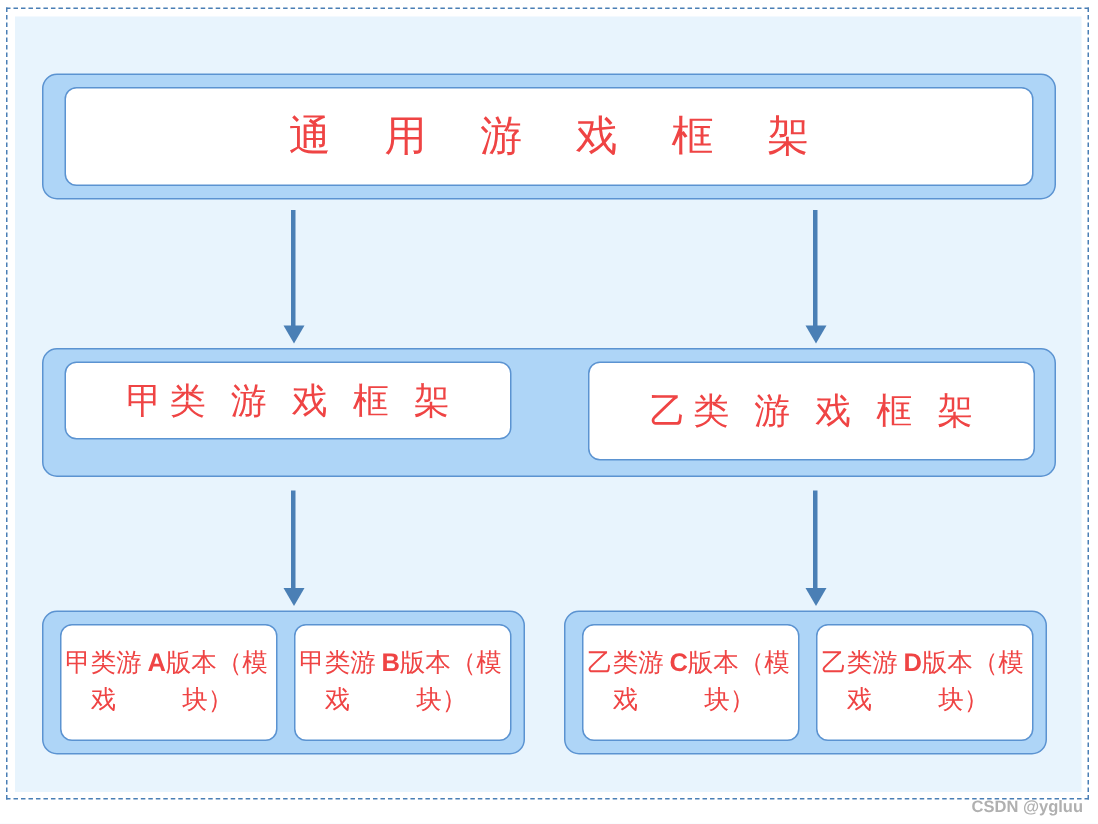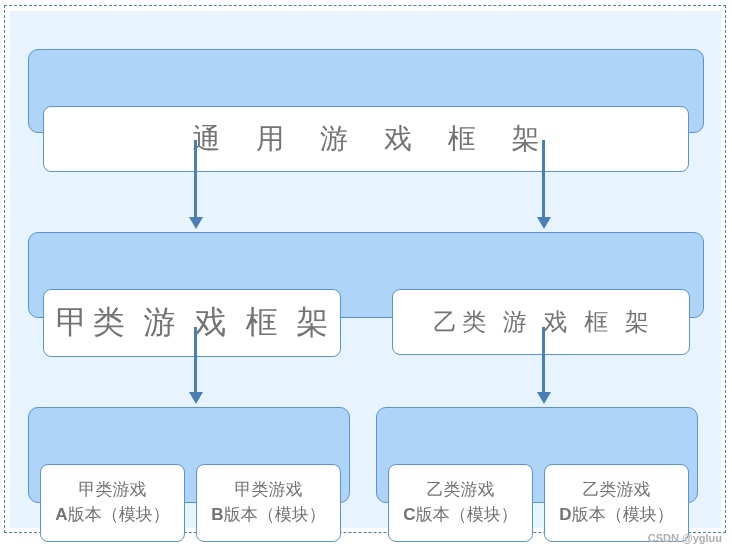--- a/index.html
+++ b/index.html
@@ -57,52 +57,51 @@
   .node {
     position: absolute;
     background: #ffffff;
     border: 1px solid #5b93d1;
     border-radius: 8px;
     box-sizing: border-box;
     display: flex;
     align-items: center;
     justify-content: center;
     text-align: center;
-    color: #737373;
-    margin-top: 48px;
+    color: #ef4444;
   }
 
   
   #top-group { left: 28px; top: 49px; width: 676px; height: 84px; }
   #top-node {
     left: 43px; top: 58px; width: 646px; height: 66px;
     font-size: 28px;
     letter-spacing: 14px;
     text-indent: 14px;
   }
 
   
   #mid-group { left: 28px; top: 232px; width: 676px; height: 86px; }
   #mid-node-left {
-    left: 43px; top: 241px; width: 298px; height: 68px;
-    font-size: 32px; letter-spacing: 5px; text-indent: 5px;
+    left: 43px; top: 241px; width: 298px; height: 52px;
+    font-size: 24px; letter-spacing: 5px; text-indent: 5px;
   }
   #mid-node-right {
     left: 392px; top: 241px; width: 298px; height: 66px;
     font-size: 24px; letter-spacing: 5px; text-indent: 5px;
   }
 
   
   #bottom-group-left { left: 28px; top: 407px; width: 322px; height: 96px; }
   #bottom-group-right { left: 376px; top: 407px; width: 322px; height: 96px; }
 
   .leaf {
     height: 78px;
     width: 145px;
-    flex-direction: column;
+    flex-direction: row;
     justify-content: center;
     font-size: 17px;
     line-height: 1.45;
     padding: 0 2px;
   }
   #leaf-a { left: 40px; top: 416px; }
   #leaf-b { left: 196px; top: 416px; }
   #leaf-c { left: 388px; top: 416px; }
   #leaf-d { left: 544px; top: 416px; }
 

